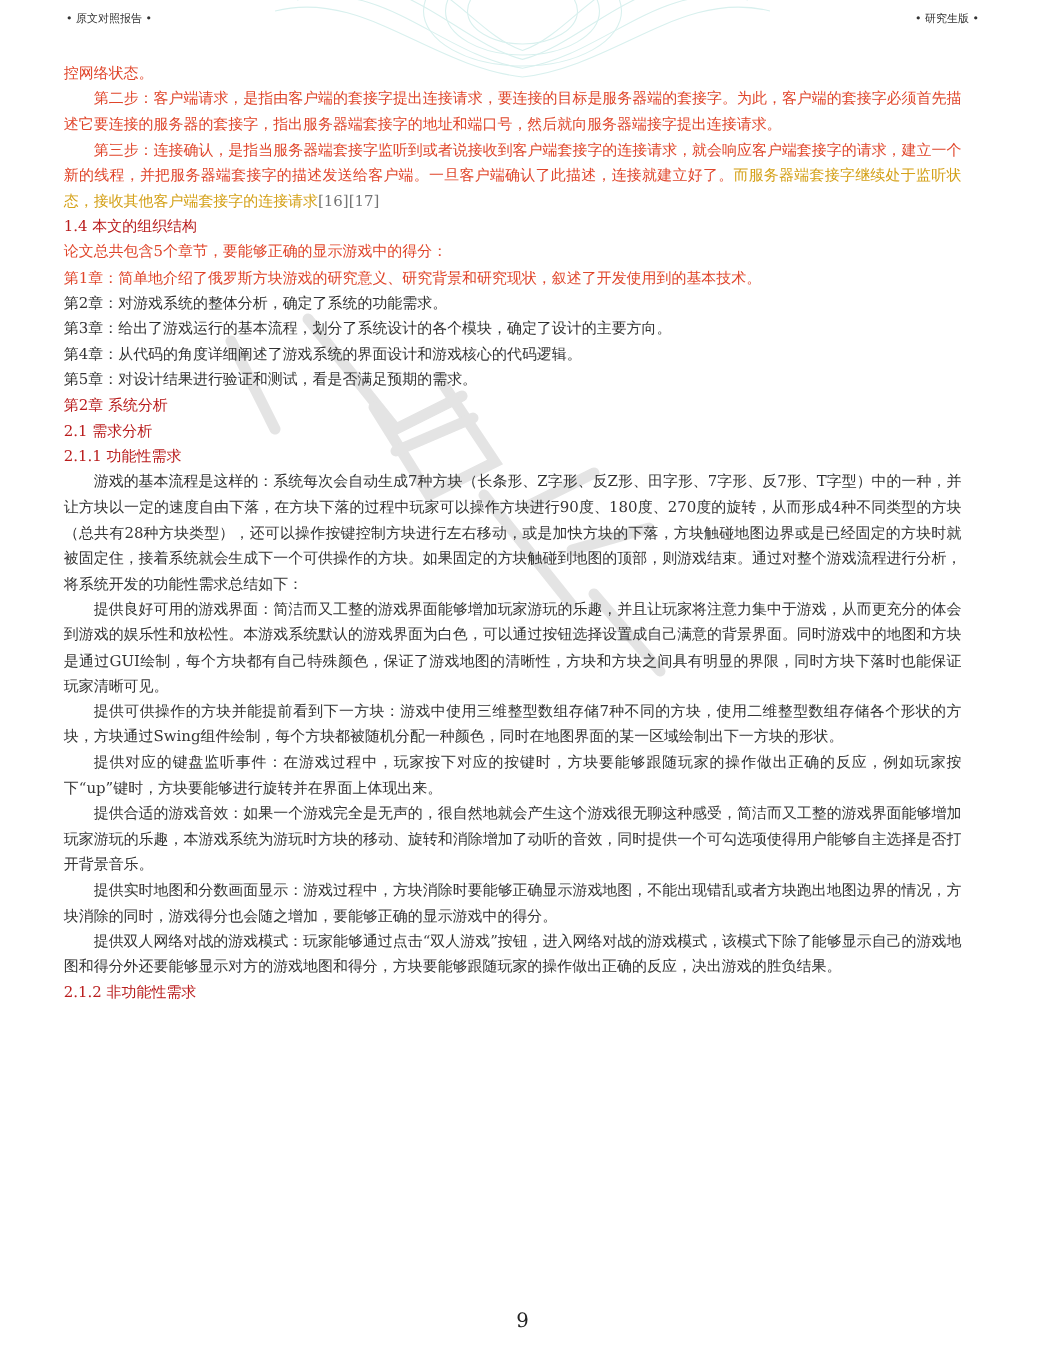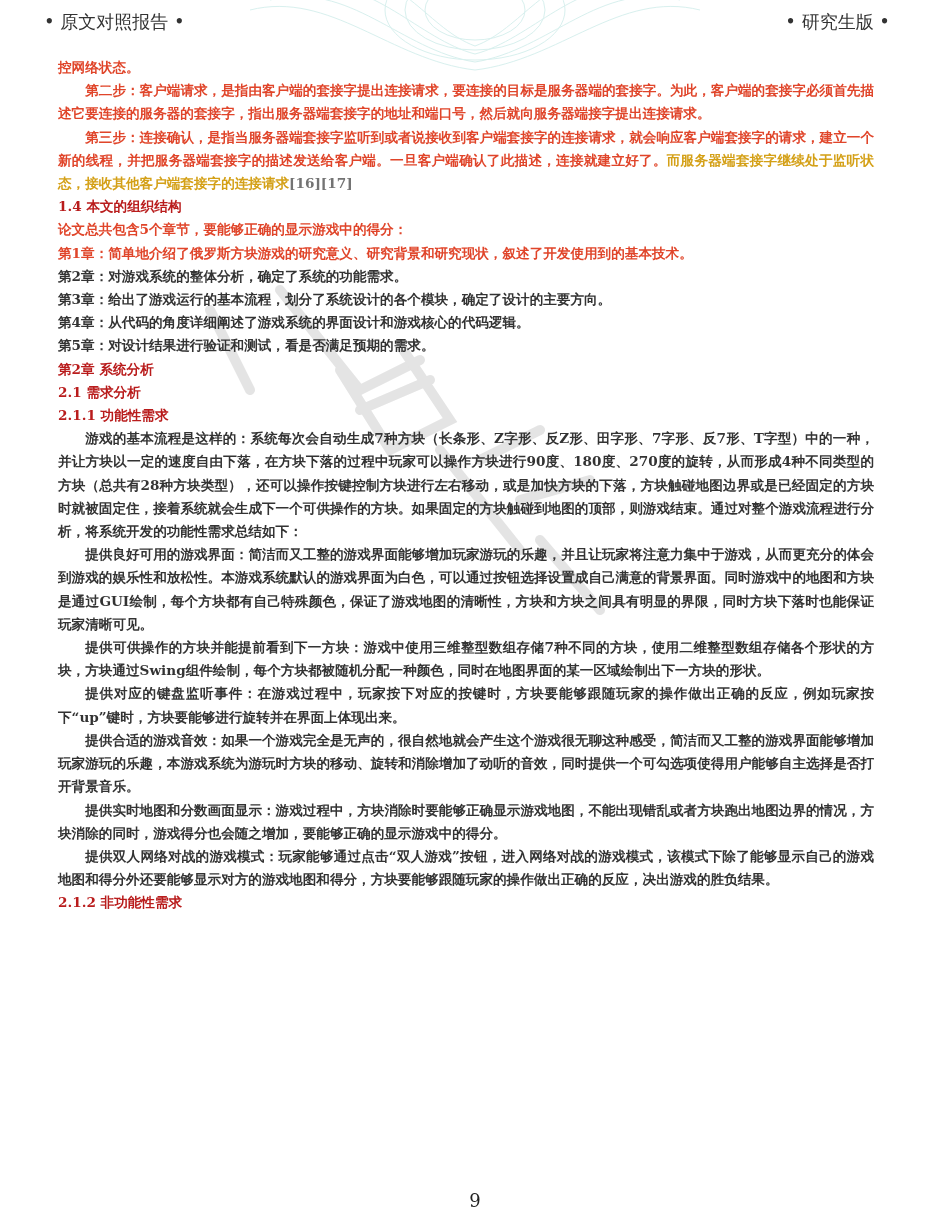--- a/index.html
+++ b/index.html
@@ -6,34 +6,34 @@
   body {
     width: 950px; height: 1230px; position: relative; overflow: hidden;
     font-family: "DejaVu Serif", "Liberation Serif", serif;
     color: #333333;
   }
   .ornament {
     position: absolute; left: 250px; top: -30px; width: 450px; height: 110px;
     pointer-events: none;
   }
   .header {
-    position: absolute; top: 10px; left: 44px; right: 60px; height: 20px;
-    font-size: 18px; color: #333;
+    position: absolute; top: 10px; left: 60px; right: 60px; height: 20px;
+    font-size: 10px; color: #333;
   }
   .header .left { position: absolute; left: 0; top: 0; }
   .header .right { position: absolute; right: 0; top: 0; text-align: center; }
   .watermark {
     position: absolute; left: 190px; top: 250px; width: 420px; height: 380px;
     pointer-events: none;
   }
   .content {
     position: absolute; top: 56px; left: 58px; width: 816px;
     font-size: 13.6px; line-height: 23.2px;
   }
-  .content p { margin: 0; text-align: justify; font-weight: bold; }
+  .content p { margin: 0; text-align: justify; }
   .indent { text-indent: 2em; }
   .red { color: #e0452a; }
   .yellow { color: #d4a017; }
   .gray { color: #737373; }
   .heading { color: #b91c1c; }
   .page-number {
     position: absolute; top: 1190px; left: 0; width: 950px; text-align: center;
     font-size: 18px; color: #222;
   }
 </style>

